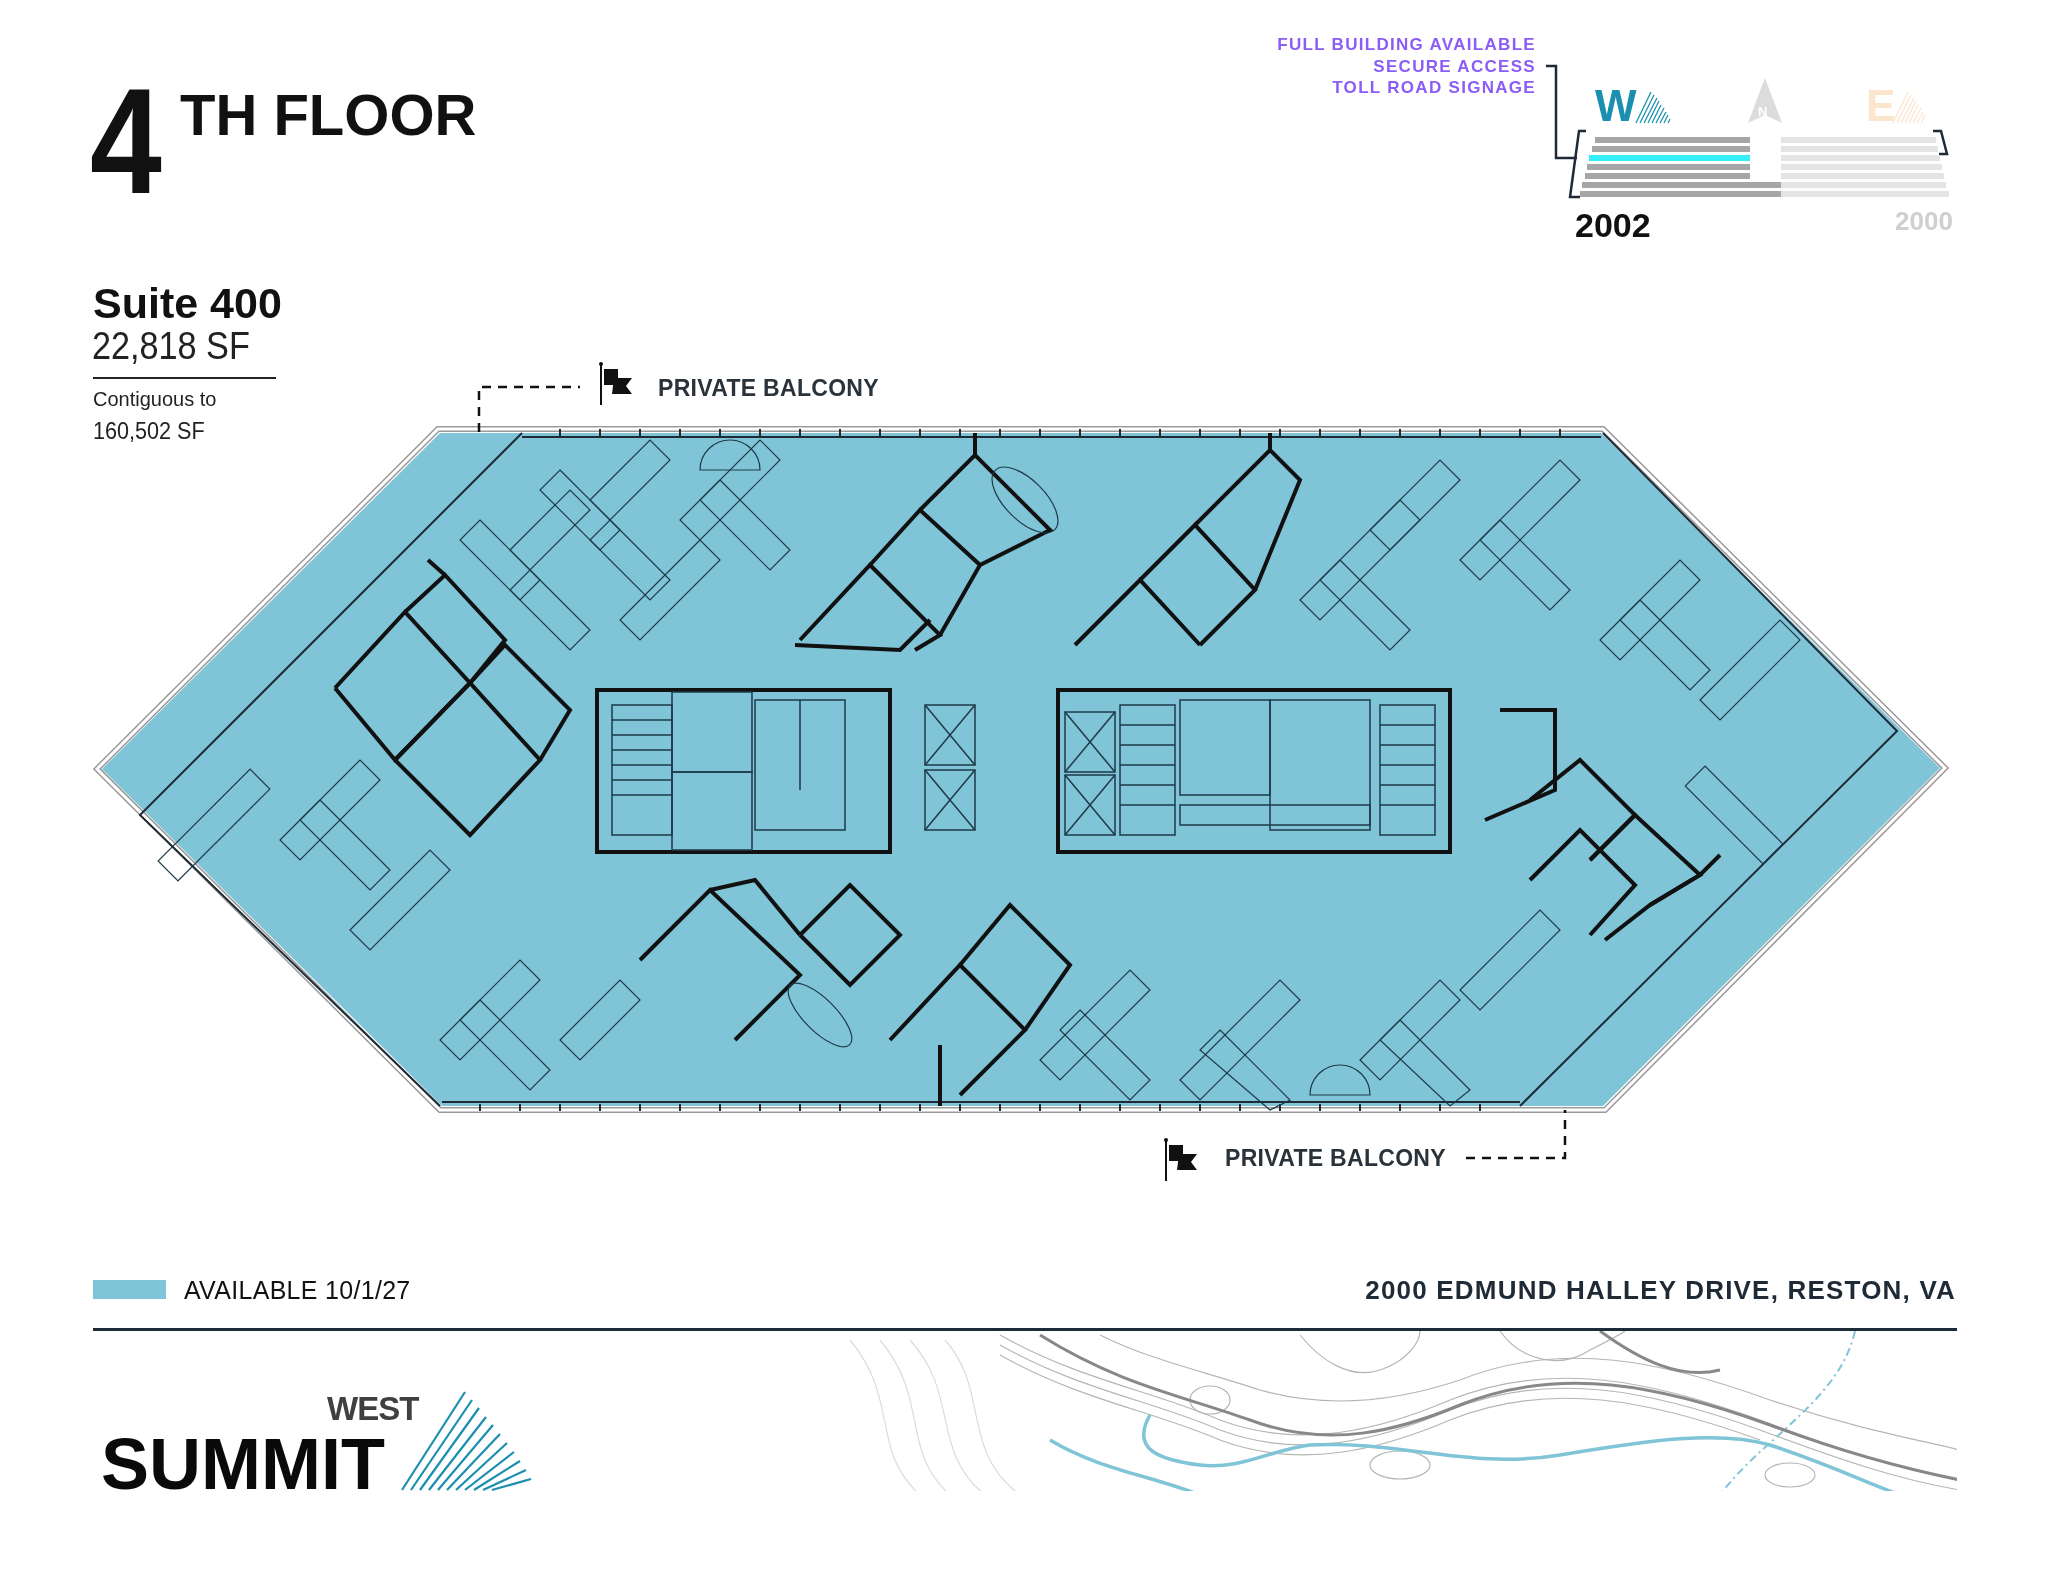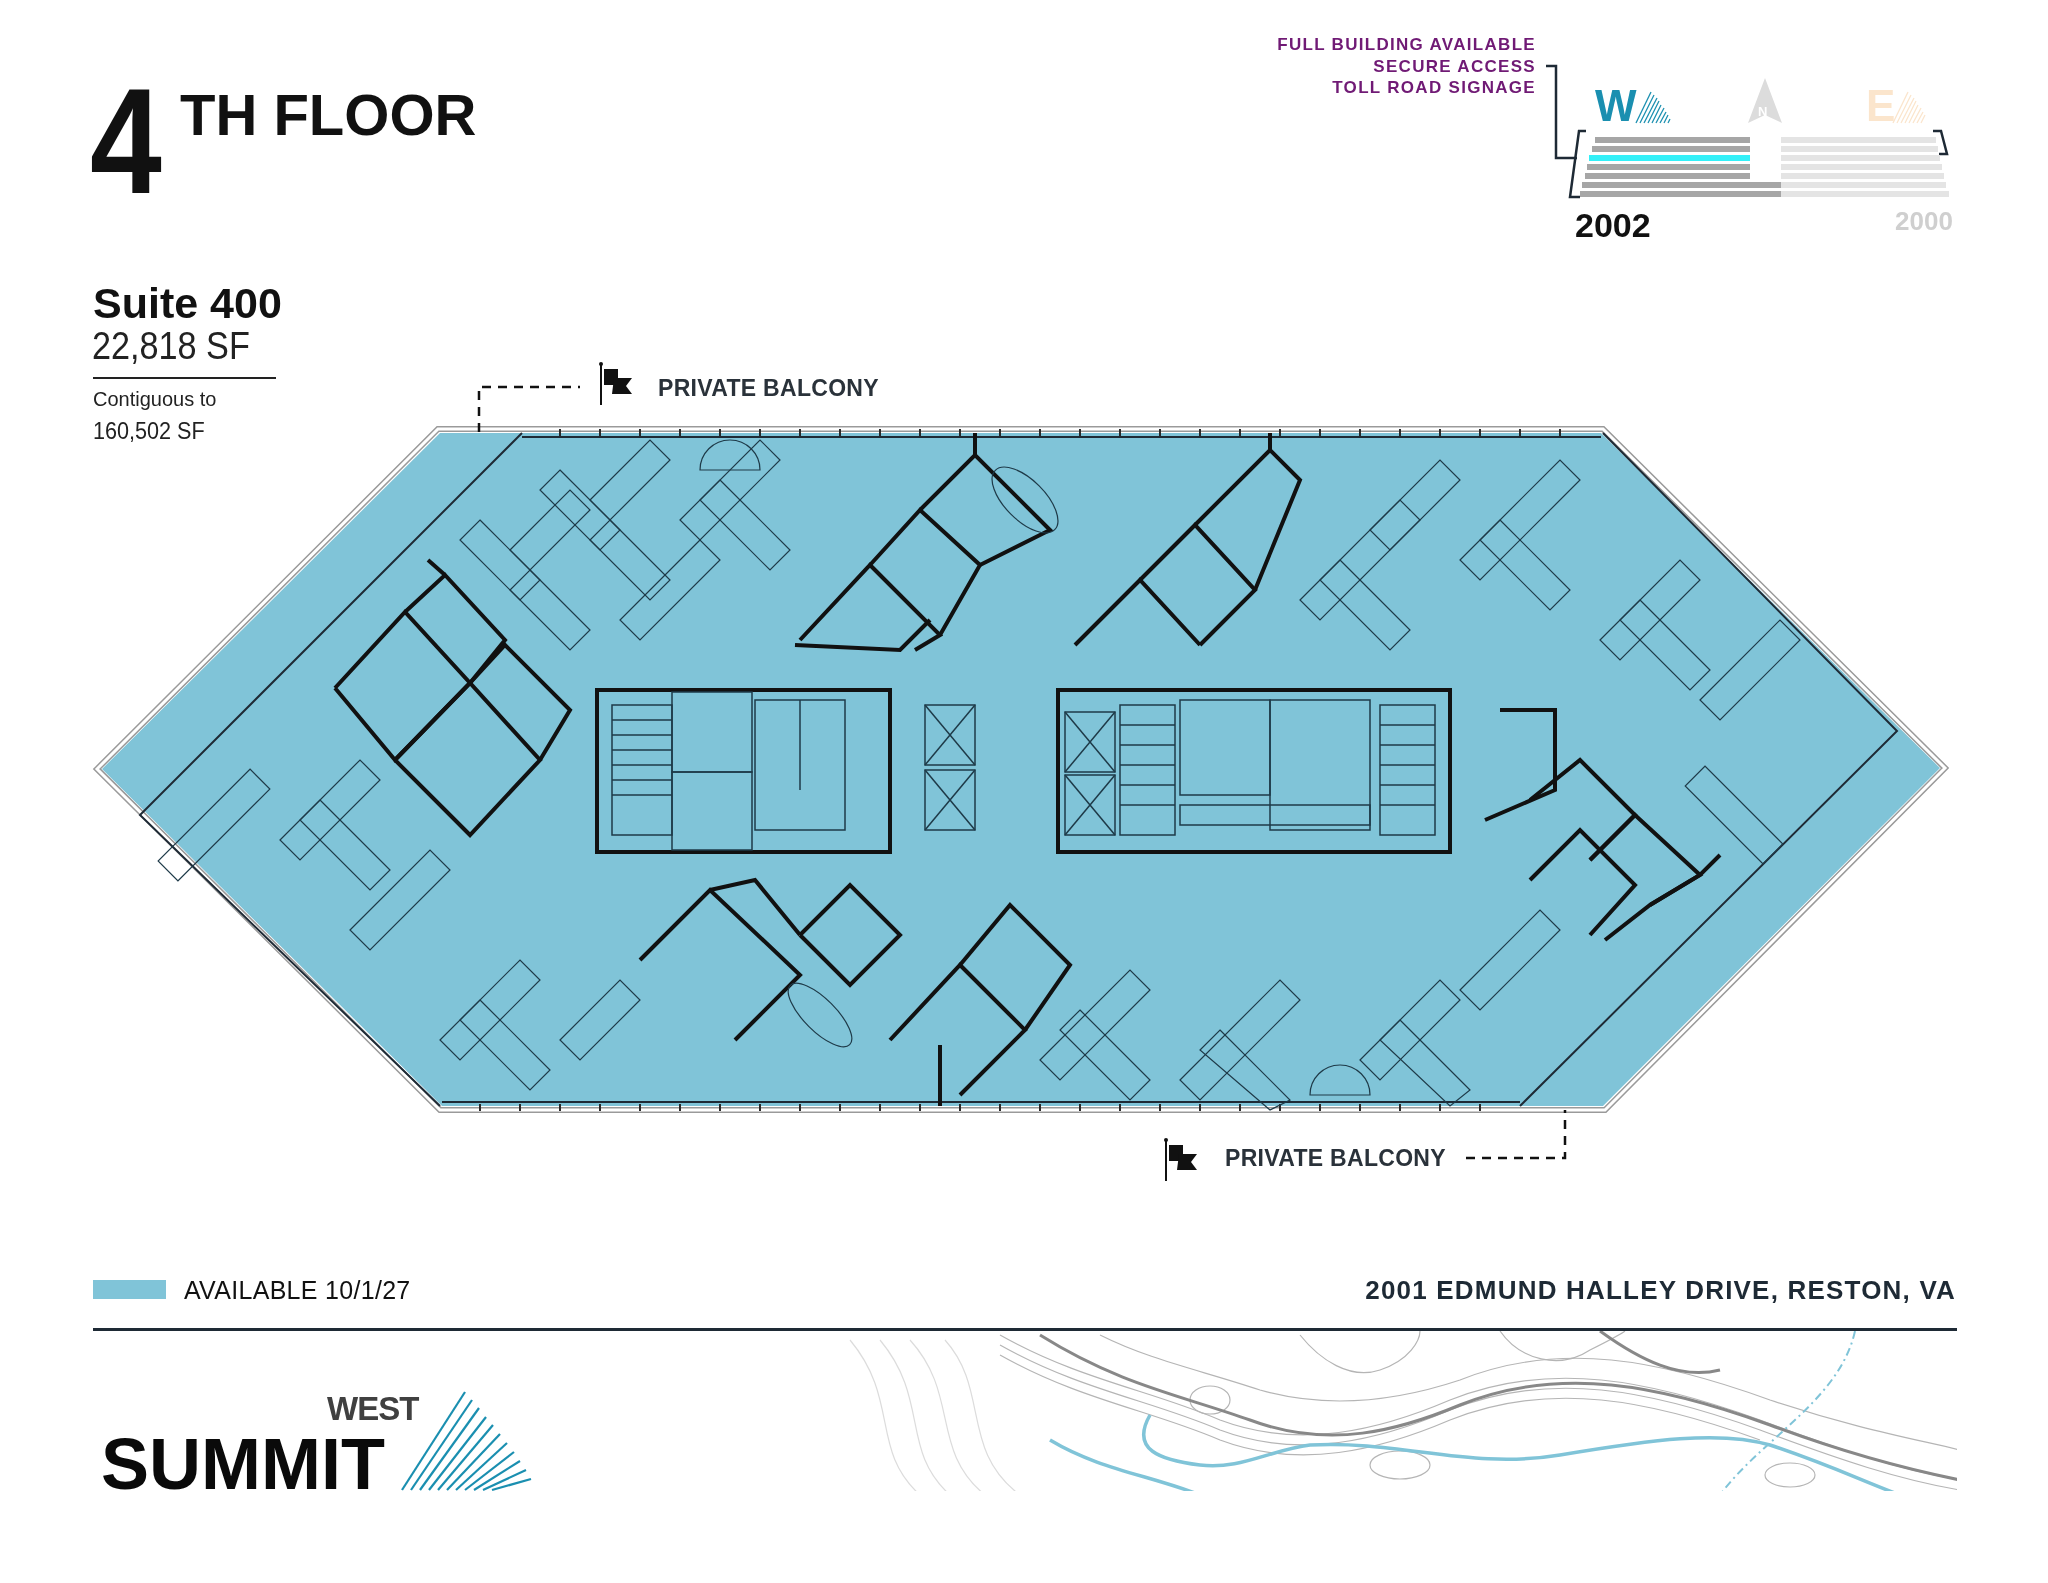--- a/index.html
+++ b/index.html
@@ -6,21 +6,21 @@
   body { width: 2048px; height: 1583px; position: relative; overflow: hidden;
          font-family: "Liberation Sans", "DejaVu Sans", sans-serif; color: #111; }
   .abs { position: absolute; }
   .floor-num { left: 90px; top: 66px; font-size: 150px; font-weight: 700; line-height: 1; letter-spacing: -4px; transform: scaleX(0.86); transform-origin: left top; }
   .floor-suffix { left: 180px; top: 86px; font-size: 58px; font-weight: 700; line-height: 1; letter-spacing: 0px; }
   .suite-title { left: 93px; top: 282px; font-size: 43px; font-weight: 700; line-height: 1; }
   .suite-sf { left: 92px; top: 327px; font-size: 38px; font-weight: 400; line-height: 1; color: #222; transform: scaleX(0.9); transform-origin: left top; }
   .suite-divider { left: 93px; top: 377px; width: 183px; height: 2px; background: #222; }
   .contig1 { left: 93px; top: 389px; font-size: 20px; line-height: 1; color: #222; }
   .contig2 { left: 93px; top: 419px; font-size: 24px; line-height: 1; color: #222; transform: scaleX(0.9); transform-origin: left top; }
-  .features { right: 512px; top: 34px; text-align: right; font-size: 17px; font-weight: 700; letter-spacing: 1.3px; line-height: 21.5px; color: #701a75; }
+  .features { right: 512px; top: 34px; text-align: right; font-size: 17px; font-weight: 700; letter-spacing: 1.3px; line-height: 21.5px; color: #8b5cf6; }
   .balcony-label { font-size: 23px; font-weight: 700; color: #2a323a; letter-spacing: 0.3px; line-height: 1; text-align: center; }
   .legend-swatch { left: 93px; top: 1280px; width: 73px; height: 19px; background: #80c4d8; }
   .legend-text { left: 184px; top: 1278px; font-size: 25px; font-weight: 400; color: #111; line-height: 1; letter-spacing: 0.3px; }
   .address { right: 92px; top: 1277px; font-size: 26px; font-weight: 700; color: #1e2a35; line-height: 1; letter-spacing: 1.2px; }
   .rule { left: 93px; top: 1328px; width: 1864px; height: 3px; background: #1e2a35; }
   .logo-summit { left: 101px; top: 1428px; font-size: 72px; font-weight: 700; line-height: 1; letter-spacing: 0px; color: #0a0a0a; }
   .logo-west { left: 327px; top: 1392px; font-size: 33px; font-weight: 700; line-height: 1; color: #404040; letter-spacing: -1px; }
   .year-2002 { left: 1575px; top: 208px; font-size: 34px; font-weight: 700; color: #111; line-height: 1; }
   .year-2000 { left: 1895px; top: 208px; font-size: 26px; font-weight: 700; color: #cfcfcf; line-height: 1; }
   .compass-letter { font-size: 44px; font-weight: 700; line-height: 1; }
@@ -373,16 +373,16 @@
     <line x1="492" y1="1490" x2="531" y2="1479"></line>
   </g>
 </svg>
 
 <div class="abs balcony-label" style="left:658px; top:377px;">PRIVATE BALCONY</div>
 <div class="abs balcony-label" style="left:1225px; top:1147px;">PRIVATE BALCONY</div>
 
 <div class="abs legend-swatch"></div>
 <div class="abs legend-text">AVAILABLE 10/1/27</div>
 
-<div class="abs address">2001 EDMUND HALLEY DRIVE, RESTON, VA</div>
+<div class="abs address">2000 EDMUND HALLEY DRIVE, RESTON, VA</div>
 <div class="abs rule"></div>
 <div class="abs logo-west">WEST</div>
 <div class="abs logo-summit">SUMMIT</div>
 
 </body></html>

